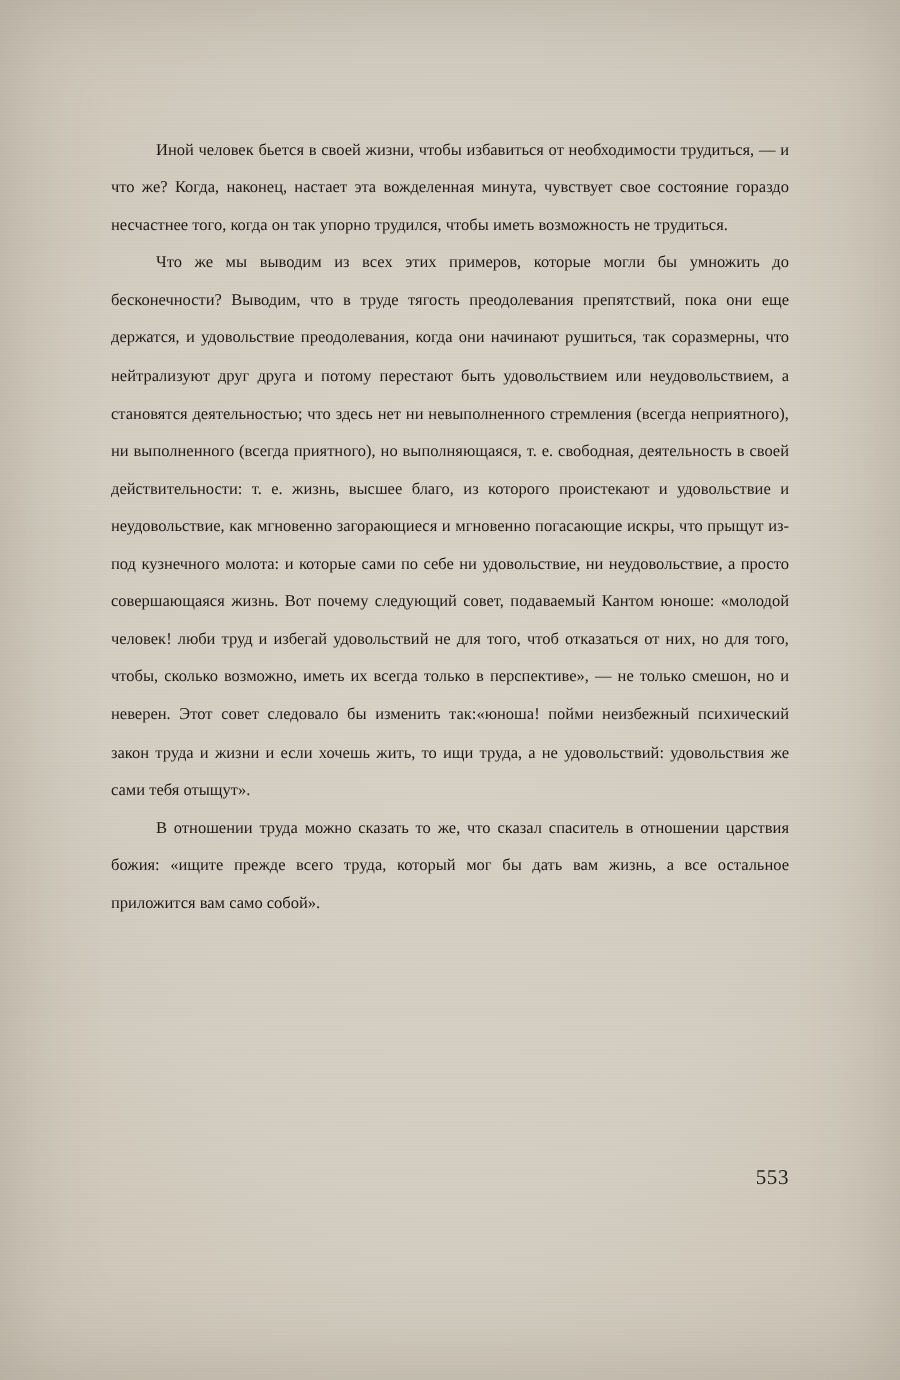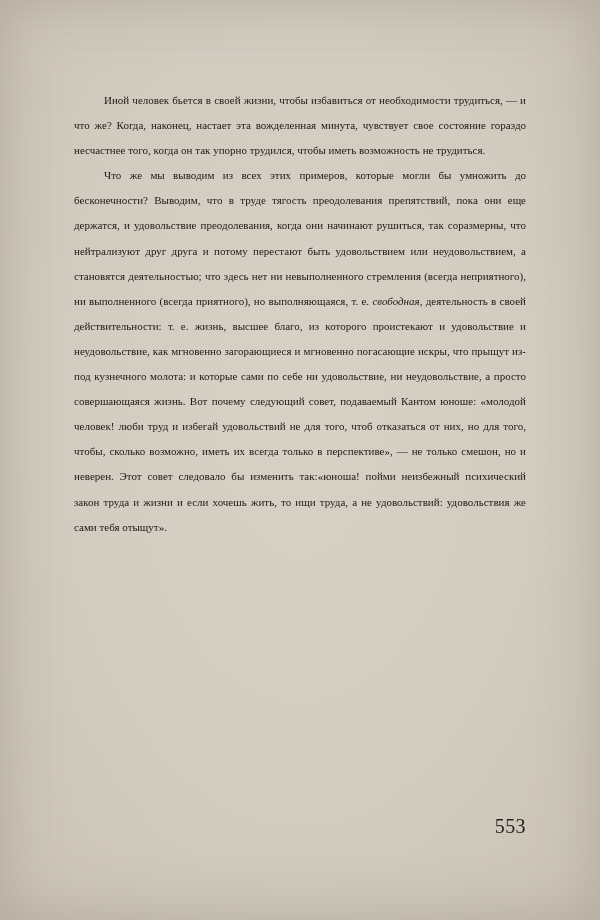--- a/index.html
+++ b/index.html
@@ -37,28 +37,27 @@
     text-align: justify;
     text-justify: inter-word;
     -webkit-hyphens: none;
     hyphens: none;
   }
   .text-block p {
     margin: 0;
     text-indent: 30px;
   }
   .em {
-    font-style: italic;
     margin-top: 14px;
   }
   .folio {
     position: absolute;
     right: 74px;
-    top: 815px;
-    font-size: 20px;
+    top: 778px;
+    font-size: 14px;
     color: #211e1a;
     letter-spacing: 0.4px;
   }
   .grain {
     position: absolute;
     inset: 0;
     pointer-events: none;
     opacity: 0.5;
     background-image:
       repeating-linear-gradient(0deg, rgba(255,255,255,0.035) 0 1px, rgba(0,0,0,0.02) 1px 2px);
@@ -70,20 +69,21 @@
 <div class="page">
 
   <div class="text-block">
 
     <p>Иной человек бьется в своей жизни, чтобы избавиться от необходимости трудиться, — и что же? Когда, наконец, настает эта вожделенная минута, чувствует свое состояние гораздо несчастнее того, когда он так упорно трудился, чтобы иметь возможность не трудиться.</p>
 
     <p>
       <span>Что же мы выводим из всех этих примеров, которые могли бы умножить до бесконечности? Выводим, что в труде тягость преодолевания препятствий, пока они еще держатся, и удовольствие преодолевания, когда они начинают рушиться, так соразмерны, что нейтрализуют друг друга и потому перестают быть удовольствием или неудовольствием, а становятся деятельностью; что здесь нет ни невыполненного стремления (всегда неприятного), ни выполненного (всегда приятного), но выполняющаяся, т. е. <span class="em">свободная</span>, деятельность в своей действительности: т. е. жизнь, высшее благо, из которого проистекают и удовольствие и неудовольствие, как мгновенно загорающиеся и мгновенно погасающие искры, что прыщут из-под кузнечного молота: и которые сами по себе ни удовольствие, ни неудовольствие, а просто совершающаяся жизнь. Вот почему следующий совет, подаваемый Кантом юноше: «молодой человек! люби труд и избегай удовольствий не для того, чтоб отказаться от них, но для того, чтобы, сколько возможно, иметь их всегда только в перспективе», — не только смешон, но и неверен. Этот совет следовало бы изменить так:«юноша! пойми неизбежный психический закон труда и жизни и если хочешь жить, то ищи труда, а не удовольствий: удовольствия же сами тебя отыщут».</span>
     </p>
 
+    <p>В отношении труда можно сказать то же, что сказал спаситель в отношении царствия божия: «ищите прежде всего труда, который мог бы дать вам жизнь, а все остальное приложится вам само собой».</p>
 
 
   </div>
 
   <div class="folio">553</div>
 
   <div class="grain"></div>
 </div>
 
 </body></html>

